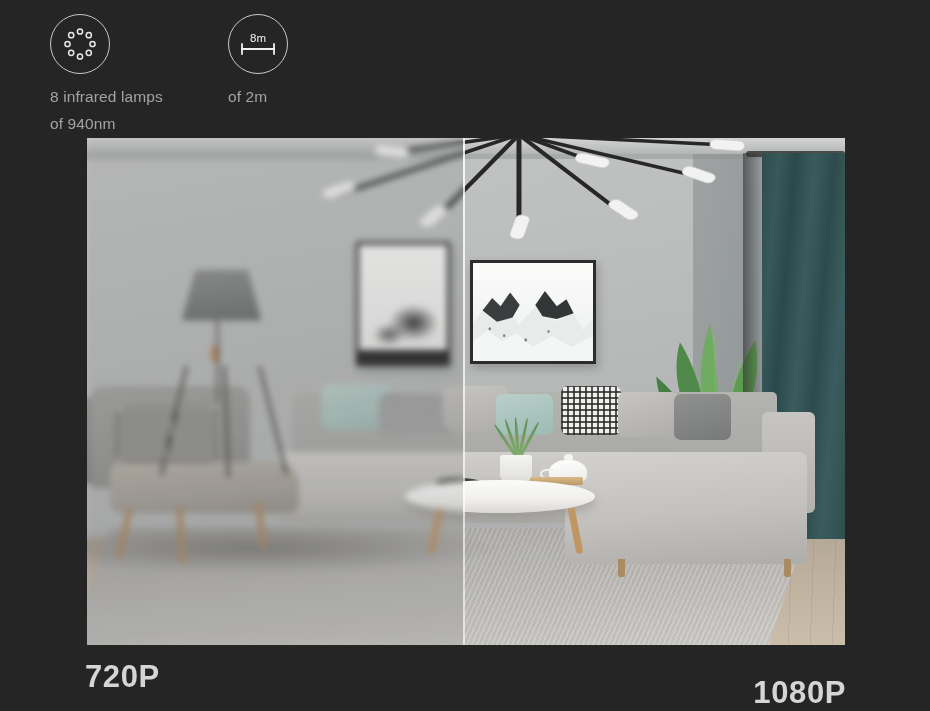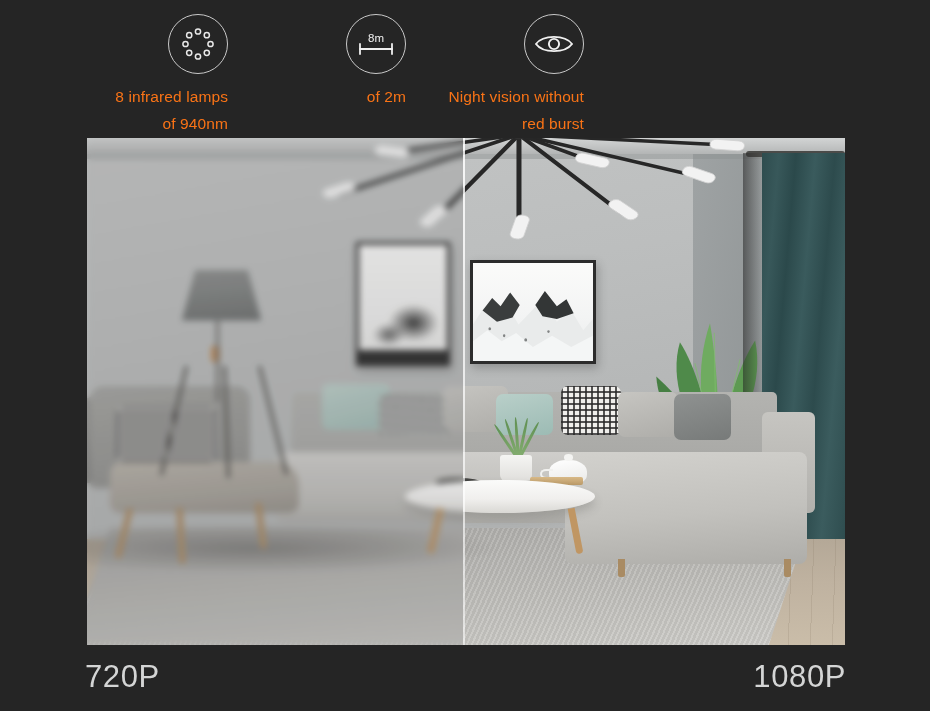--- a/index.html
+++ b/index.html
@@ -15,34 +15,34 @@
     position:absolute;
     left:50px; top:14px;
     width:600px; height:122px;
     display:flex;
     align-items:flex-start;
   }
   .feature {
     width:178px;
     display:flex;
     flex-direction:column;
-    align-items:flex-end;
+    align-items:flex-start;
   }
   .feature-icon {
     width:60px; height:60px;
     border:1.6px solid #c9c9c9;
     border-radius:50%;
     display:flex;
     align-items:center;
     justify-content:center;
     margin-bottom:9px;
   }
   .feature-icon svg { display:block; overflow:visible; }
   .feature-label {
-    color:#f97316;
+    color:#a3a3a3;
     font-size:15.5px;
     line-height:27px;
     text-align:center;
     letter-spacing:.1px;
     white-space:nowrap;
   }
 
   
   .stage {
     position:absolute;
@@ -311,25 +311,25 @@
     position:absolute; left:49.6%; top:0; width:2px; height:100%;
     background:linear-gradient(180deg,rgba(255,255,255,.85),rgba(255,255,255,.55));
     z-index:8;
   }
 
   
   .res-label {
     position:absolute;
     color:#d4d5d5;
     font-size:31px;
-    font-weight:400;
+    font-weight:700;
     letter-spacing:.6px;
   }
   .res-left  { left:85px;  top:659px; }
-  .res-right { right:84px; top:659px; }
+  .res-right { right:84px; top:675px; }
 </style>
 </head>
 <body>
 
 <div class="features">
 
   <div class="feature">
     <div class="feature-icon">
       <svg width="40" height="40" viewBox="0 0 40 40" fill="none" stroke="#e8e8e8" stroke-width="1.5">
         <circle cx="20" cy="7.5" r="2.6"></circle>
@@ -351,30 +351,20 @@
       <svg width="42" height="34" viewBox="0 0 42 34" fill="none" stroke="#f0f0f0" stroke-width="1.8" stroke-linecap="round">
         <text x="21" y="15" font-family="Liberation Sans, sans-serif" font-size="11.5" fill="#f0f0f0" stroke="none" text-anchor="middle">8m</text>
         <line x1="5" y1="22" x2="37" y2="22"></line>
         <line x1="5" y1="17" x2="5" y2="27"></line>
         <line x1="37" y1="17" x2="37" y2="27"></line>
       </svg>
     </div>
     <div class="feature-label">of 2m</div>
   </div>
 
-  <div class="feature">
-    <div class="feature-icon">
-      <svg width="42" height="28" viewBox="0 0 42 28" fill="none" stroke="#f0f0f0" stroke-width="1.9">
-        <path d="M3 14 C 10 4.5, 32 4.5, 39 14 C 32 23.5, 10 23.5, 3 14 Z"></path>
-        <circle cx="21" cy="14" r="5.1"></circle>
-      </svg>
-    </div>
-    <div class="feature-label">Night vision without</div>
-    <div class="feature-label">red burst</div>
-  </div>
 
 </div>
 
 <div class="stage">
 
   <div class="scene">
 
     <div class="wall-back"></div>
     <div class="wall-right"></div>
     <div class="cornice"></div>

